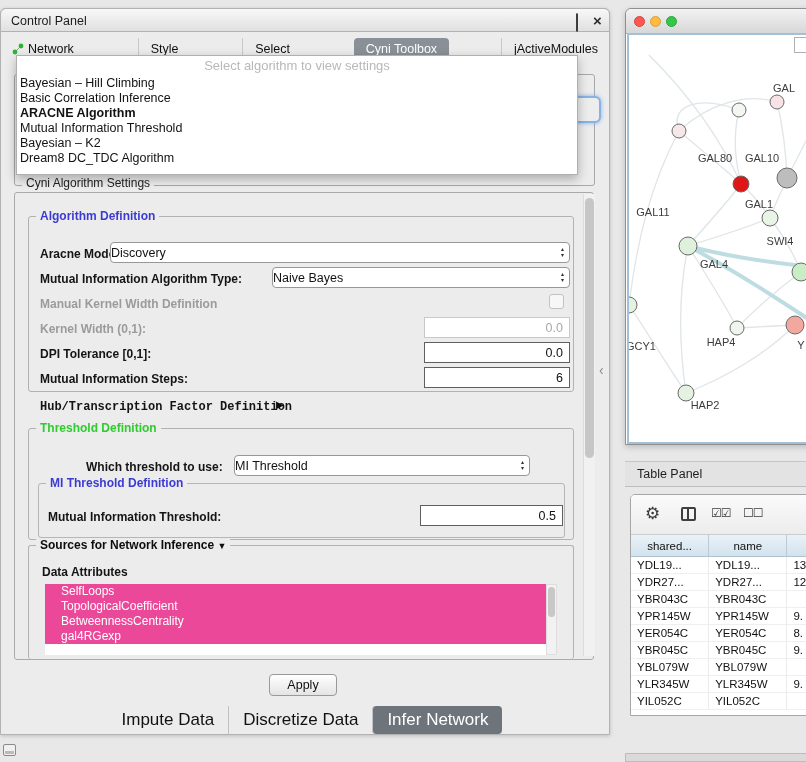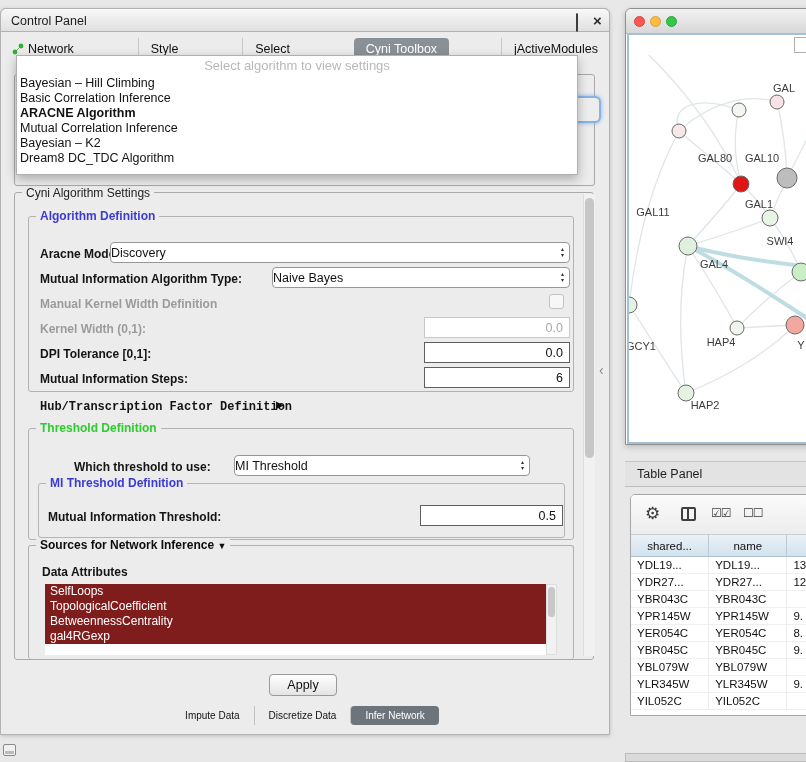--- a/index.html
+++ b/index.html
@@ -45,28 +45,28 @@
   .algo-option.sel{font-weight:bold;}
   
   .cyni-algos-box{position:absolute;left:14px;top:74px;width:581px;height:112px;border:1px solid #a8a8a8;border-radius:3px;z-index:1;box-sizing:border-box;}
   .hidden-btn{position:absolute;left:566px;top:96px;width:35px;height:27px;border:2px solid #88b2e4;border-radius:6px;
               background:#ededed;box-shadow:0 0 4px #88b2e4;z-index:2;box-sizing:border-box;}
   
   .v-scroll{position:absolute;left:583px;top:194px;width:12px;height:462px;background:#f1f1f1;border-left:1px solid #dcdcdc;z-index:6;box-sizing:border-box;}
   .v-thumb{position:absolute;left:1px;top:4px;width:9px;height:260px;background:#c6c6c6;border-radius:5px;}
   
   .attr-list{position:absolute;left:45px;top:584px;width:501px;height:71px;background:#fff;z-index:6;}
-  .attr-item{height:15px;line-height:15px;background:#7f1d1d;color:#fff;font-size:12px;padding-left:5px;white-space:nowrap;overflow:hidden;}
+  .attr-item{height:15px;line-height:15px;background:#ec4899;color:#fff;font-size:12px;padding-left:16px;white-space:nowrap;overflow:hidden;}
   .attr-scroll{position:absolute;left:546px;top:584px;width:11px;height:71px;background:#f2f2f2;border:1px solid #dedede;z-index:6;box-sizing:border-box;}
   .attr-thumb{position:absolute;left:1px;top:2px;width:7px;height:30px;background:#c8c8c8;border-radius:4px;}
   
   .apply-btn{position:absolute;left:269px;top:674px;width:68px;height:22px;background:linear-gradient(#ffffff,#e4e4e4);
              border:1px solid #999;border-radius:4px;font-size:12.5px;text-align:center;line-height:20px;z-index:6;box-sizing:border-box;}
   
-  .bottom-tabs{position:absolute;left:0;top:706px;width:610px;display:flex;justify-content:center;font-size:10px;z-index:6;}
+  .bottom-tabs{position:absolute;left:0;top:706px;width:610px;display:flex;justify-content:center;font-size:17px;z-index:6;}
   .btab{padding:4px 14px;white-space:nowrap;}
   .btab + .btab{border-left:1px solid #c2c2c2;}
   .btab.active{background:#6e747b;color:#fff;border-radius:4px;}
   .splitter-chevron{position:absolute;left:599px;top:362px;font-size:14px;color:#8a8a8a;z-index:6;}
   .corner-icon{position:absolute;left:3px;top:744px;width:13px;height:12px;border:1px solid #8a8a8a;border-radius:2px;background:#f0f0f0;box-sizing:border-box;}
   .corner-icon div{position:absolute;left:1px;right:1px;bottom:1px;height:3px;background:#bbb;}
   
   .net-window{position:absolute;left:625px;top:8px;width:200px;height:437px;background:#fff;border:1px solid #8f8f8f;
               border-radius:6px 6px 0 0;box-shadow:0 2px 6px rgba(0,0,0,.2);box-sizing:border-box;}
   .net-titlebar{position:absolute;left:0;top:0;width:100%;height:24px;background:linear-gradient(#f2f2f2,#d7d7d7);
@@ -131,27 +131,27 @@
 
   <div class="cyni-algos-box"></div>
   <div class="hidden-btn"></div>
 
   <div class="algo-popup">
     <div class="popup-placeholder">Select algorithm to view settings</div>
     <div>
         <div class="algo-option">Bayesian – Hill Climbing</div>
         <div class="algo-option">Basic Correlation Inference</div>
         <div class="algo-option sel">ARACNE Algorithm</div>
-        <div class="algo-option">Mutual Correlation Inference</div>
+        <div class="algo-option">Mutual Information Threshold</div>
         <div class="algo-option">Bayesian – K2</div>
         <div class="algo-option">Dream8 DC_TDC Algorithm</div>
       </div>
   </div>
 
-  <span class="legend plain" style="left:22px;top:186px;">Cyni Algorithm Settings</span>
+  <span class="legend plain" style="left:22px;top:176px;">Cyni Algorithm Settings</span>
   <div class="gbox" style="left:14px;top:192px;width:580px;height:468px;z-index:5;"></div>
 
   <div class="v-scroll">
       <div class="v-thumb"></div>
     </div>
 
   <span class="legend blue" style="left:36px;top:209px;">Algorithm Definition</span>
   <div class="gbox" style="left:28px;top:216px;width:546px;height:176px;z-index:5;border-color:#b2b2b2;"></div>
 
   <span class="lbl" style="left:40px;top:247px;">Aracne Mode:</span>
@@ -183,21 +183,21 @@
 
   <span class="lbl" style="left:40px;top:372px;">Mutual Information Steps:</span>
   <div class="field" style="left:424px;top:367px;width:146px;">6</div>
 
   <span class="lbl" style="left:40px;top:400px;font-family:Liberation Mono, monospace;">Hub/Transcription Factor Definition</span>
   <span class="tri" style="position:absolute;left:276px;top:399px;z-index:6;">▶</span>
 
   <span class="legend green" style="left:36px;top:421px;">Threshold Definition</span>
   <div class="gbox" style="left:28px;top:428px;width:546px;height:112px;z-index:5;border-color:#b2b2b2;"></div>
 
-  <span class="lbl" style="left:74px;top:460px;">Which threshold to use:</span>
+  <span class="lbl" style="left:86px;top:460px;">Which threshold to use:</span>
   <div class="combo" style="left:234px;top:455px;width:296px;">
     <span>MI Threshold</span>
     <span class="arrows">
         <span>▴</span>
         <span>▾</span>
       </span>
   </div>
 
   <span class="legend blue" style="left:46px;top:476px;">MI Threshold Definition</span>
   <div class="gbox" style="left:38px;top:483px;width:527px;height:55px;z-index:5;border-color:#b6b6b6;"></div>

